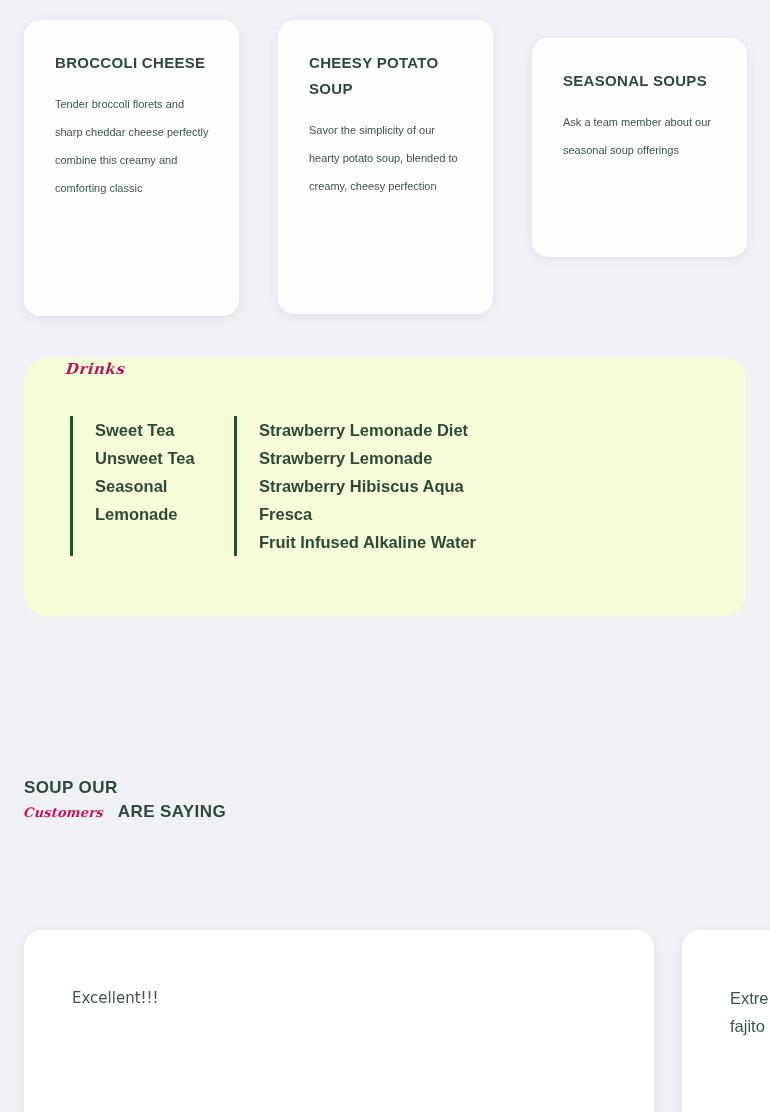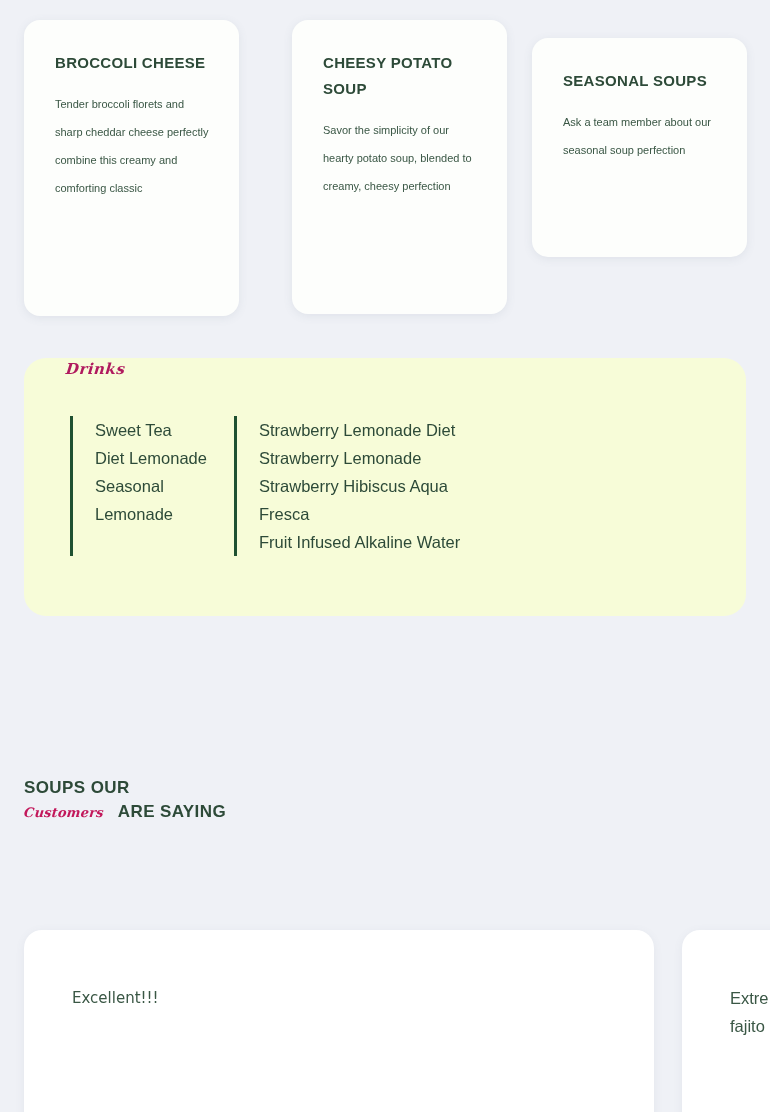--- a/index.html
+++ b/index.html
@@ -30,21 +30,21 @@
 
   .soup-card {
     position: absolute;
     background: #fdfefc;
     border-radius: 16px;
     box-shadow: 0 2px 10px rgba(90, 105, 130, 0.10);
     padding: 30px 28px 30px 31px;
   }
 
   .soup-card.c1 { left: 24px;  top: 20px; width: 215px; height: 296px; }
-  .soup-card.c2 { left: 292px; top: 20px; width: 215px; height: 294px; }
+  .soup-card.c2 { left: 278px; top: 20px; width: 215px; height: 294px; }
   .soup-card.c3 { left: 532px; top: 14px; width: 215px; height: 219px; margin-top: 24px; }
 
   .soup-title {
     font-size: 15px;
     font-weight: bold;
     letter-spacing: 0.3px;
     line-height: 26px;
     color: #2d4a38;
     margin-bottom: 14px;
   }
@@ -83,20 +83,21 @@
   .drinks-cols {
     position: absolute;
     left: 46px;
     top: 58px;
     display: flex;
   }
 
   .drinks-col {
     border-left: 3px solid #1f5131;
     padding-left: 22px;
+    font-weight: bold;
   }
 
   .drinks-col.col1 { width: 164px; }
   .drinks-col.col2 { width: 260px; }
 
   .drinks-col ul { list-style: none; }
 
   .drinks-col li {
     font-size: 16.5px;
     line-height: 28px;
@@ -191,53 +192,53 @@
     <div class="soup-desc">Tender broccoli florets and sharp cheddar cheese perfectly combine this creamy and comforting classic</div>
   </article>
 
   <article class="soup-card c2">
     <div class="soup-title">CHEESY POTATO SOUP</div>
     <div class="soup-desc">Savor the simplicity of our hearty potato soup, blended to creamy, cheesy perfection</div>
   </article>
 
   <article class="soup-card c3">
     <div class="soup-title">SEASONAL SOUPS</div>
-    <div class="soup-desc">Ask a team member about our seasonal soup perfection</div>
+    <div class="soup-desc">Ask a team member about our seasonal soup offerings</div>
   </article>
 
 </section>
 
 <section class="drinks-panel">
 
   <div class="drinks-label">Drinks</div>
 
   <div class="drinks-cols">
 
     <div class="drinks-col col1">
       <ul>
         <li>Sweet Tea</li>
-        <li>Diet Lemonade</li>
+        <li>Unsweet Tea</li>
         <li>Seasonal Lemonade</li>
       </ul>
     </div>
 
     <div class="drinks-col col2">
       <ul>
         <li>Strawberry Lemonade Diet</li>
         <li>Strawberry Lemonade</li>
         <li>Strawberry Hibiscus Aqua Fresca</li>
         <li>Fruit Infused Alkaline Water</li>
       </ul>
     </div>
 
   </div>
 </section>
 
 <div class="testi-heading">
-  <div class="testi-line1">SOUPS OUR</div>
+  <div class="testi-line1">SOUP OUR</div>
   <div class="testi-line2">
     <span class="testi-script">Customers</span>
     <span class="testi-rest">ARE SAYING</span>
   </div>
 </div>
 
 <section class="testi-row">
 
   <article class="testi-card t1">
     <div class="testi-text">Excellent!!!</div>

